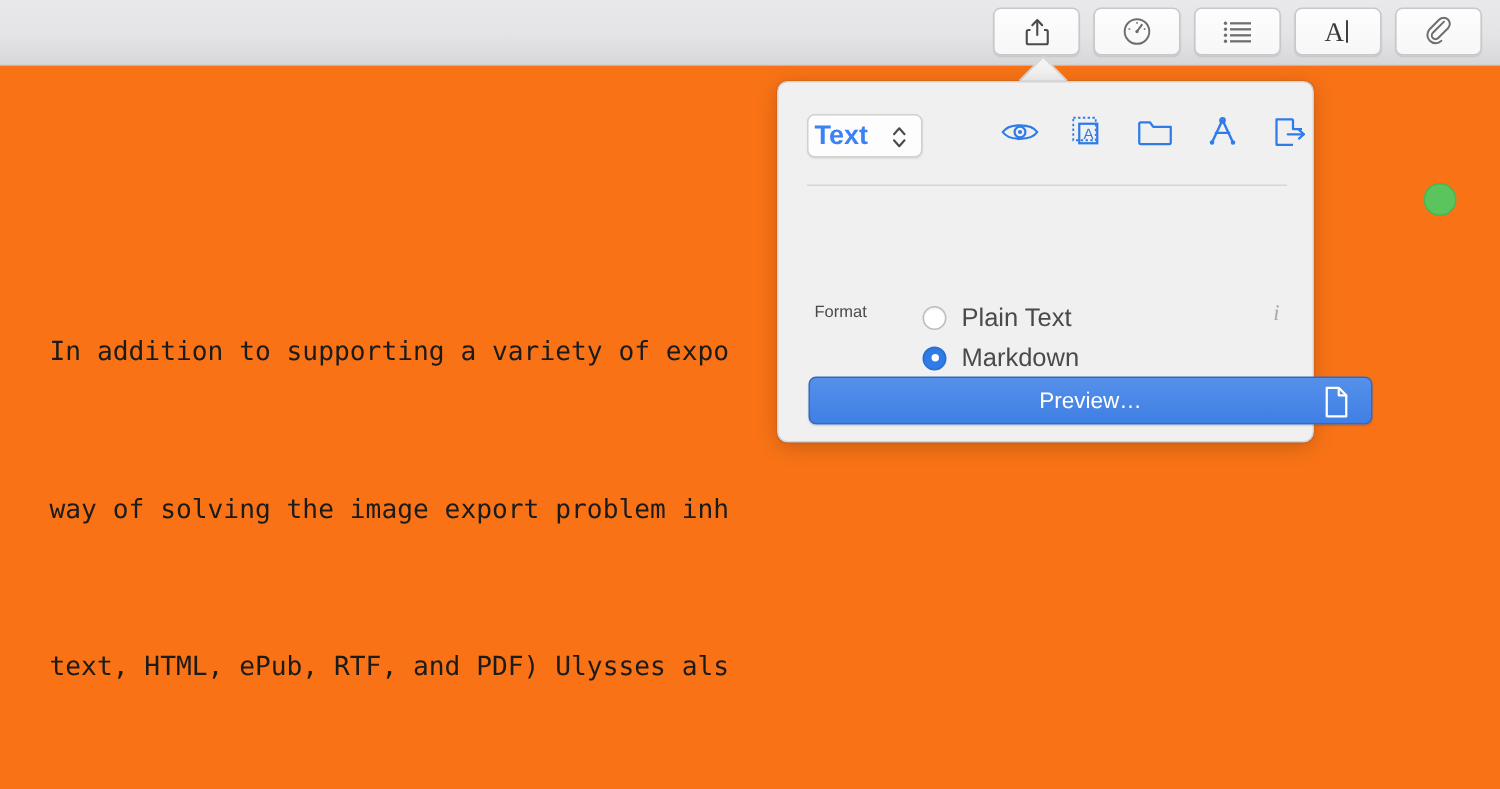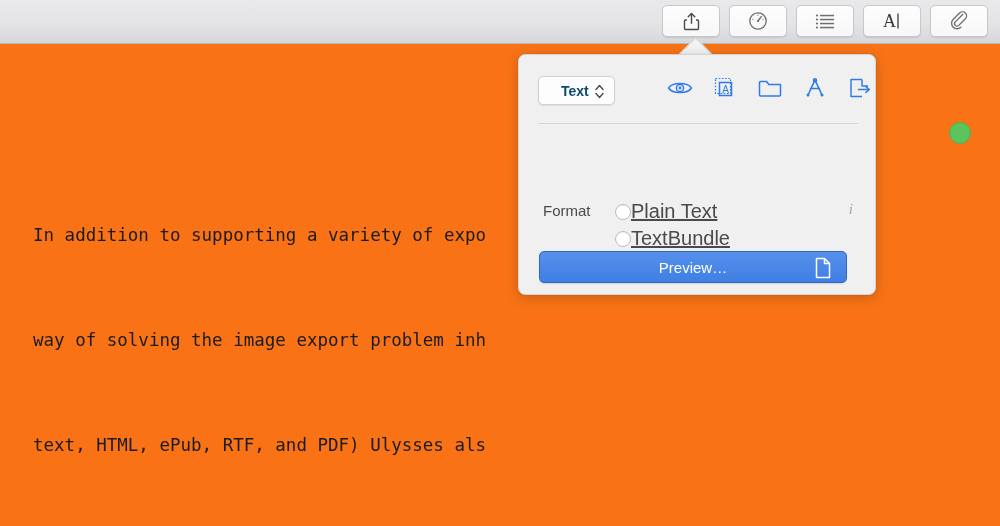--- a/index.html
+++ b/index.html
@@ -119,24 +119,24 @@
     height: 29px;
     background: #fdfdfd;
     border: 1px solid #d0d0d0;
     border-radius: 5px;
     box-shadow: 0 1px 1px rgba(0,0,0,0.08);
     box-sizing: border-box;
     display: flex;
     align-items: center;
   }
   .popup-button-label {
-    font-size: 14px;
+    font-size: 18px;
     font-weight: bold;
-    color: #0c4a6e;
-    margin-left: 22px;
+    color: #3b82f6;
+    margin-left: 4px;
     font-family: "Liberation Sans", sans-serif;
   }
   .stepper {
     position: absolute;
     right: 9px;
     top: 6px;
   }
   .icon-row {
     position: absolute;
     left: 148px;
@@ -159,21 +159,21 @@
     width: 320px;
     height: 1px;
     background: #d5d5d5;
   }
 
   
   .format-label {
     position: absolute;
     left: 24px;
     top: 147px;
-    font-size: 15px;
+    font-size: 11px;
     color: #4a4a4c;
   }
   .radio-group {
     position: absolute;
     left: 96px;
     top: 144px;
   }
   .radio-row {
     display: flex;
     align-items: center;
@@ -199,40 +199,40 @@
     content: "";
     position: absolute;
     left: 4.5px;
     top: 4.5px;
     width: 5px;
     height: 5px;
     border-radius: 50%;
     background: #ffffff;
   }
   .radio-label {
-    font-size: 20px;
+    margin-left: 10px;
+    font-size: 17px;
     color: #4a4a4c;
-    text-decoration: underline;
   }
   .info-icon {
     position: absolute;
     right: 22px;
     top: 146px;
     font-size: 15px;
     font-style: italic;
     font-family: "Liberation Serif", serif;
     color: #a9a9ab;
   }
 
   
   .preview-button {
     position: absolute;
     left: 20px;
     top: 196px;
-    width: 308px;
+    width: 376px;
     height: 32px;
     background: linear-gradient(to bottom, #5590ea 0%, #3f7fe4 100%);
     border: 1px solid #3268bd;
     border-radius: 5px;
     box-shadow: 0 1px 1px rgba(0,0,0,0.12);
     box-sizing: border-box;
     display: flex;
     align-items: center;
     justify-content: center;
     position: absolute;
@@ -415,20 +415,24 @@
   <div class="divider"></div>
 
   <div class="format-label">Format</div>
 
   <div class="radio-group">
     <div class="radio-row">
       <span class="radio"></span>
       <span class="radio-label">Plain Text</span>
     </div>
     <div class="radio-row">
+      <span class="radio selected"></span>
+      <span class="radio-label">Markdown</span>
+    </div>
+    <div class="radio-row">
       <span class="radio"></span>
       <span class="radio-label">TextBundle</span>
     </div>
   </div>
 
   <div class="info-icon">i</div>
 
   <div class="preview-button">
     <span class="preview-label">Preview…</span>
     <span class="preview-doc-icon">

